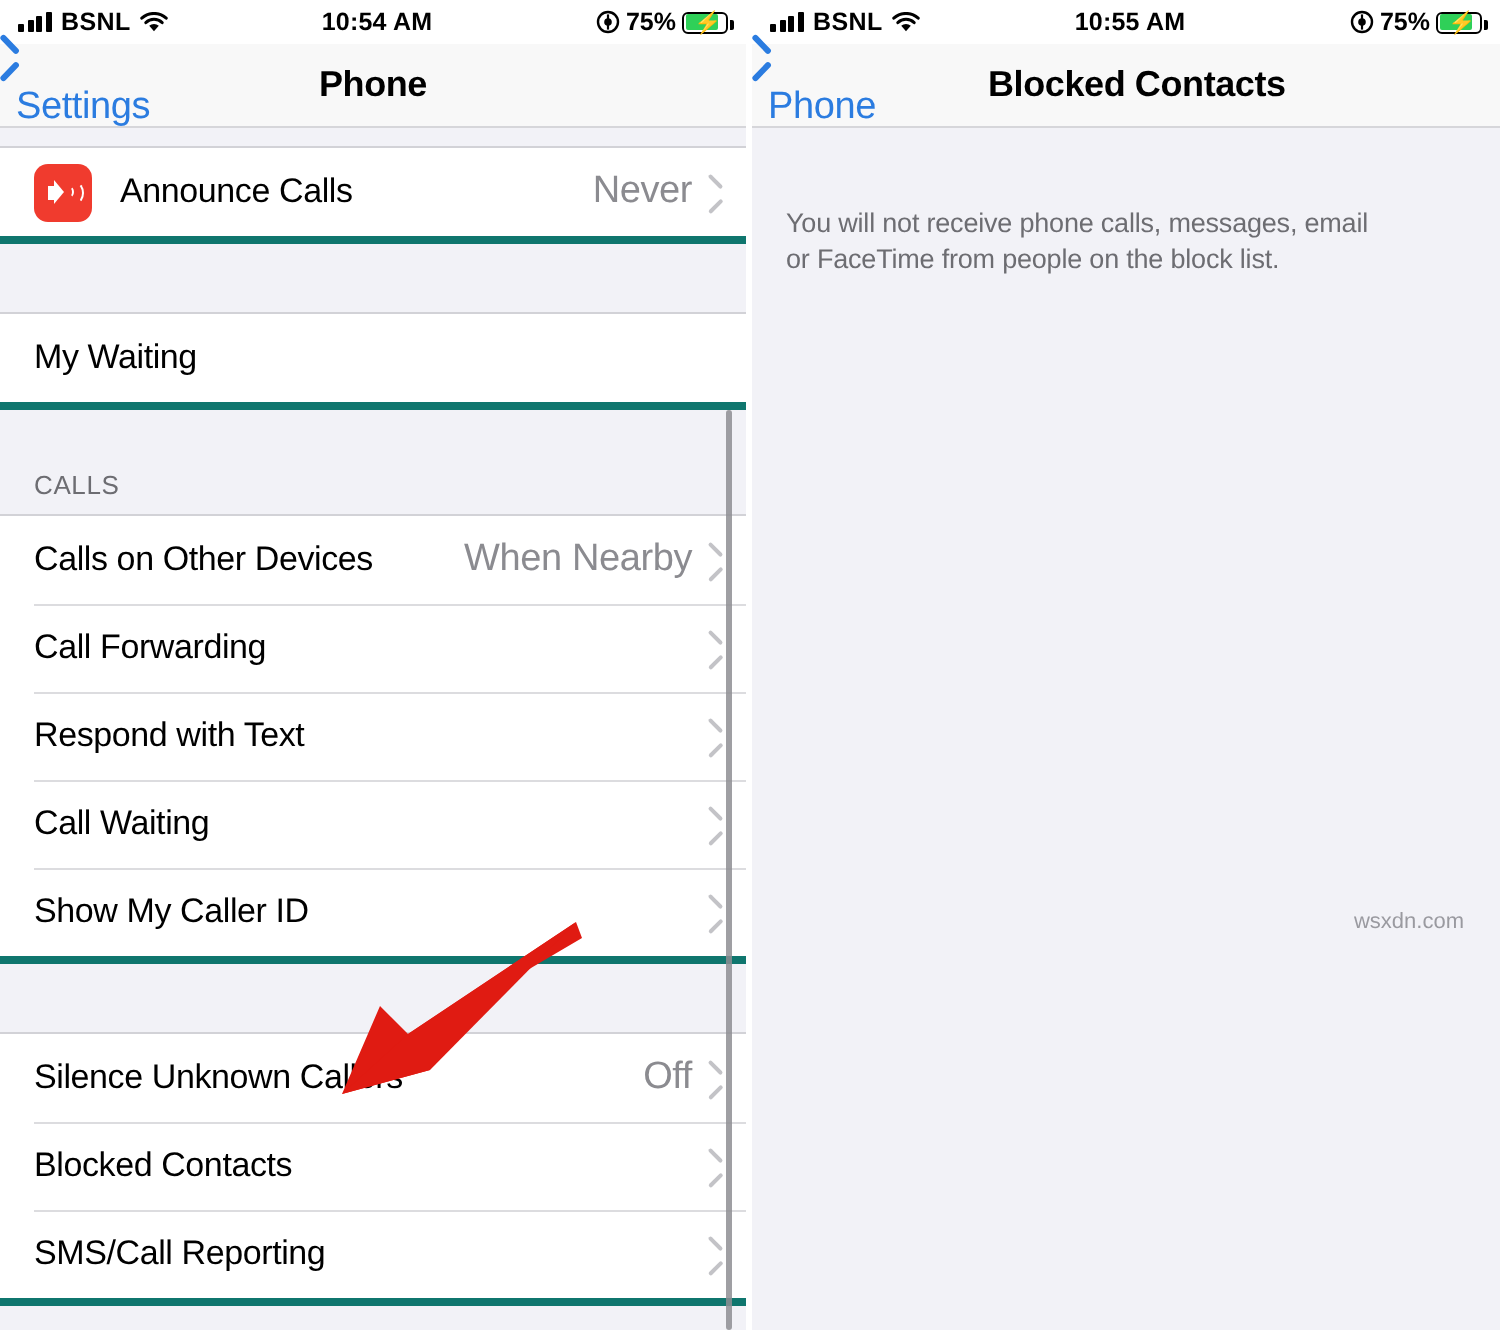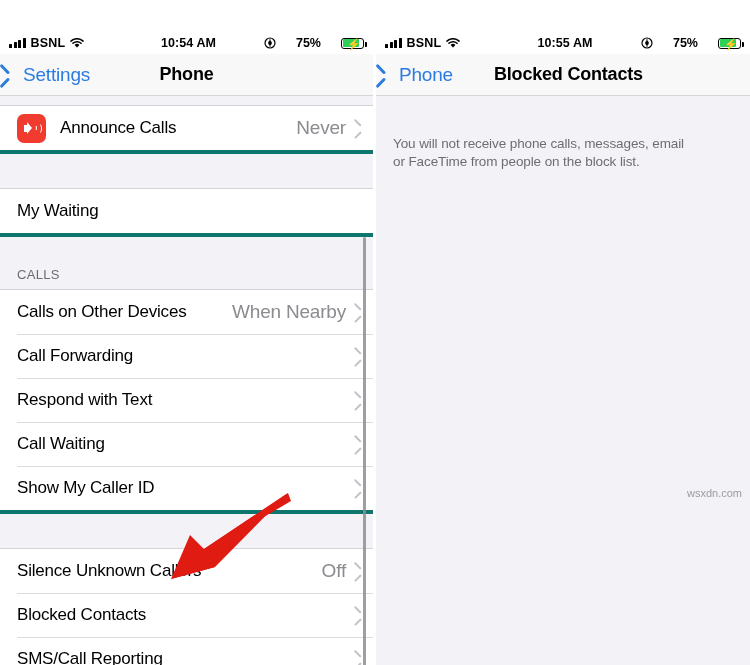--- a/index.html
+++ b/index.html
@@ -2,58 +2,58 @@
 <html><head>
 <meta charset="utf-8">
 <style>
   * { box-sizing: border-box; margin: 0; padding: 0; }
   html, body {
     width: 750px; height: 665px;
     background: #ffffff;
     font-family: "Liberation Sans", sans-serif;
     overflow: hidden;
   }
-  .stage { position: relative; width: 750px; height: 473px; background: #701a75; margin-top: 32px; }
+  .stage { position: relative; width: 750px; height: 473px; background: #701a75; }
 
   
   .panel { position: absolute; top: 0; height: 665px; overflow: hidden; background: #f2f2f7; }
   .panel-left  { left: 0;   width: 373px; }
   .panel-right { left: 376px; width: 374px; }
   .panel-gap { position: absolute; top:0; left: 373px; width: 3px; height: 665px; background: #ffffff; }
 
   
   .statusbar {
     position: relative; height: 22px; background: #ffffff;
     display: flex; align-items: center; padding: 0 9px;
   }
   .sb-left { display: flex; align-items: center; gap: 5px; }
   .sb-center { position: absolute; left: 4px; right: 0; text-align: center;
     font-size: 12.5px; font-weight: bold; color: #000; letter-spacing: .1px; }
-  .sb-right { margin-left: auto; display: flex; align-items: center; gap: 20px; z-index: 2; }
+  .sb-right { margin-left: auto; display: flex; align-items: center; gap: 3px; z-index: 2; }
   .carrier { font-size: 12.5px; font-weight: bold; color: #000; letter-spacing: .2px; }
   .bars { display: flex; align-items: flex-end; gap: 1.5px; height: 10px; }
   .bars i { display: block; width: 3px; background: #000; border-radius: .5px; }
   .bars i:nth-child(1){ height: 4px; }
   .bars i:nth-child(2){ height: 6px; }
   .bars i:nth-child(3){ height: 8px; }
   .bars i:nth-child(4){ height: 10px; }
   .pct { font-size: 12.5px; font-weight: bold; color: #000; }
   .batt { position: relative; width: 23px; height: 11px; border: 1.3px solid #000;
           border-radius: 3px; display: flex; align-items: center; }
   .batt::after { content:""; position: absolute; right: -3.6px; top: 3px;
           width: 2px; height: 5px; background: #000; border-radius: 0 1px 1px 0; }
   .batt-fill { height: 7.4px; width: 16px; margin-left: 1px; background: #2fd058; border-radius: 1px; }
   .bolt { position: absolute; left: 5px; top: 0px; font-size: 11px; line-height: 11px; color: #000; }
 
   
   .navbar {
     position: relative; height: 42px; background: #f8f8f8;
     border-bottom: 1px solid #d6d6da; display: flex; align-items: center; padding-left: 8px;
   }
-  .back { display: flex; align-items: flex-end; gap: 4px; color: #2b7ce0; cursor: pointer; }
+  .back { display: flex; align-items: flex-start; gap: 4px; color: #2b7ce0; cursor: pointer; flex-direction: column; }
   .chev-back { width: 11px; height: 19px; position: relative; }
   .chev-back::before, .chev-back::after {
     content:""; position:absolute; left:1px; width: 12px; height: 3px;
     background: #2b7ce0; border-radius: 2px;
   }
   .chev-back::before { top: 5px;  transform: rotate(-134deg); transform-origin: left center; }
   .chev-back::after  { top: 10px; transform: rotate(134deg);  transform-origin: left center; }
   .back-label { font-size: 19px; color: #2b7ce0; letter-spacing: -.2px; }
   .nav-title {
     position: absolute; left: 0; right: 0; text-align: center;
@@ -123,21 +123,21 @@
   .scrollbar {
     position: absolute; left: 363px; top: 205px; width: 3px; height: 460px;
     background: #8e8e93; border-radius: 2px; opacity: .85; cursor: pointer;
   }
 
   
   .arrow { position: absolute; left: 160px; top: 455px; width: 145px; height: 105px; pointer-events: none; }
 
   
   .watermark {
-    position: absolute; right: 8px; bottom: 6px;
+    position: absolute; right: 18px; bottom: 6px;
     font-size: 11px; color: #9a9aa0; font-family: "Liberation Sans", sans-serif;
   }
 </style>
 </head>
 <body>
 
 <div class="stage">
 
   <div class="panel panel-left">
 

